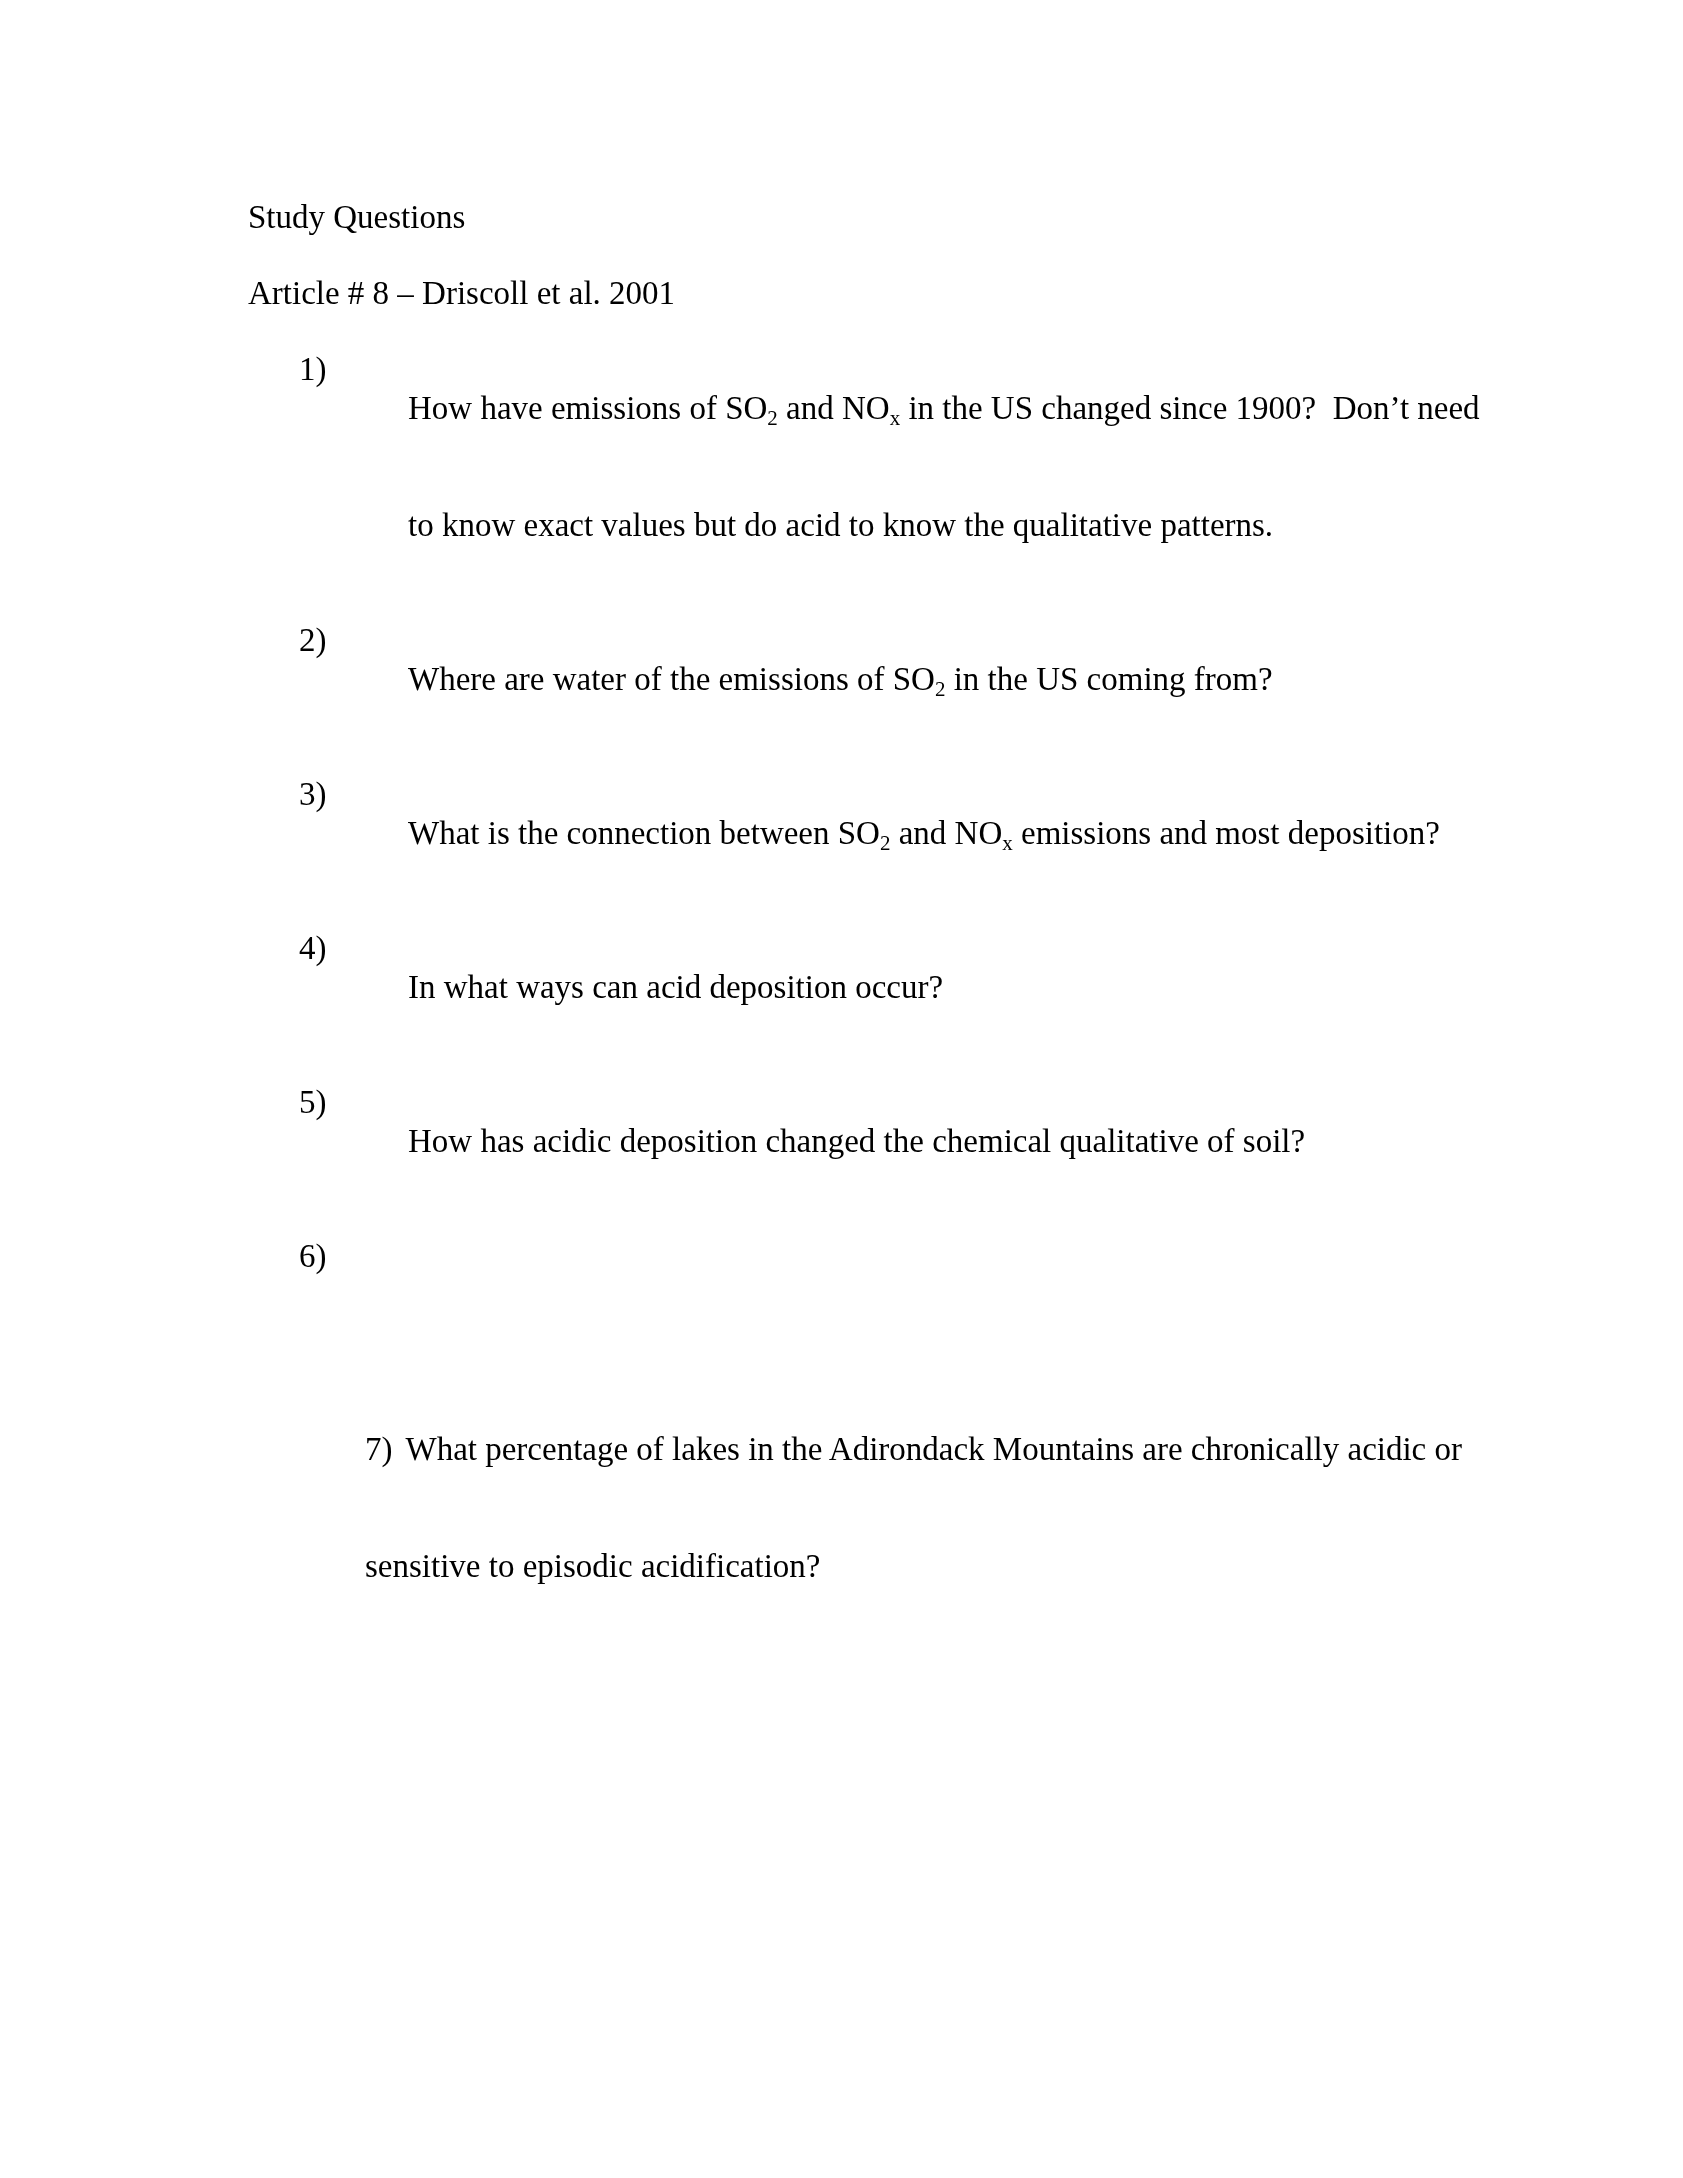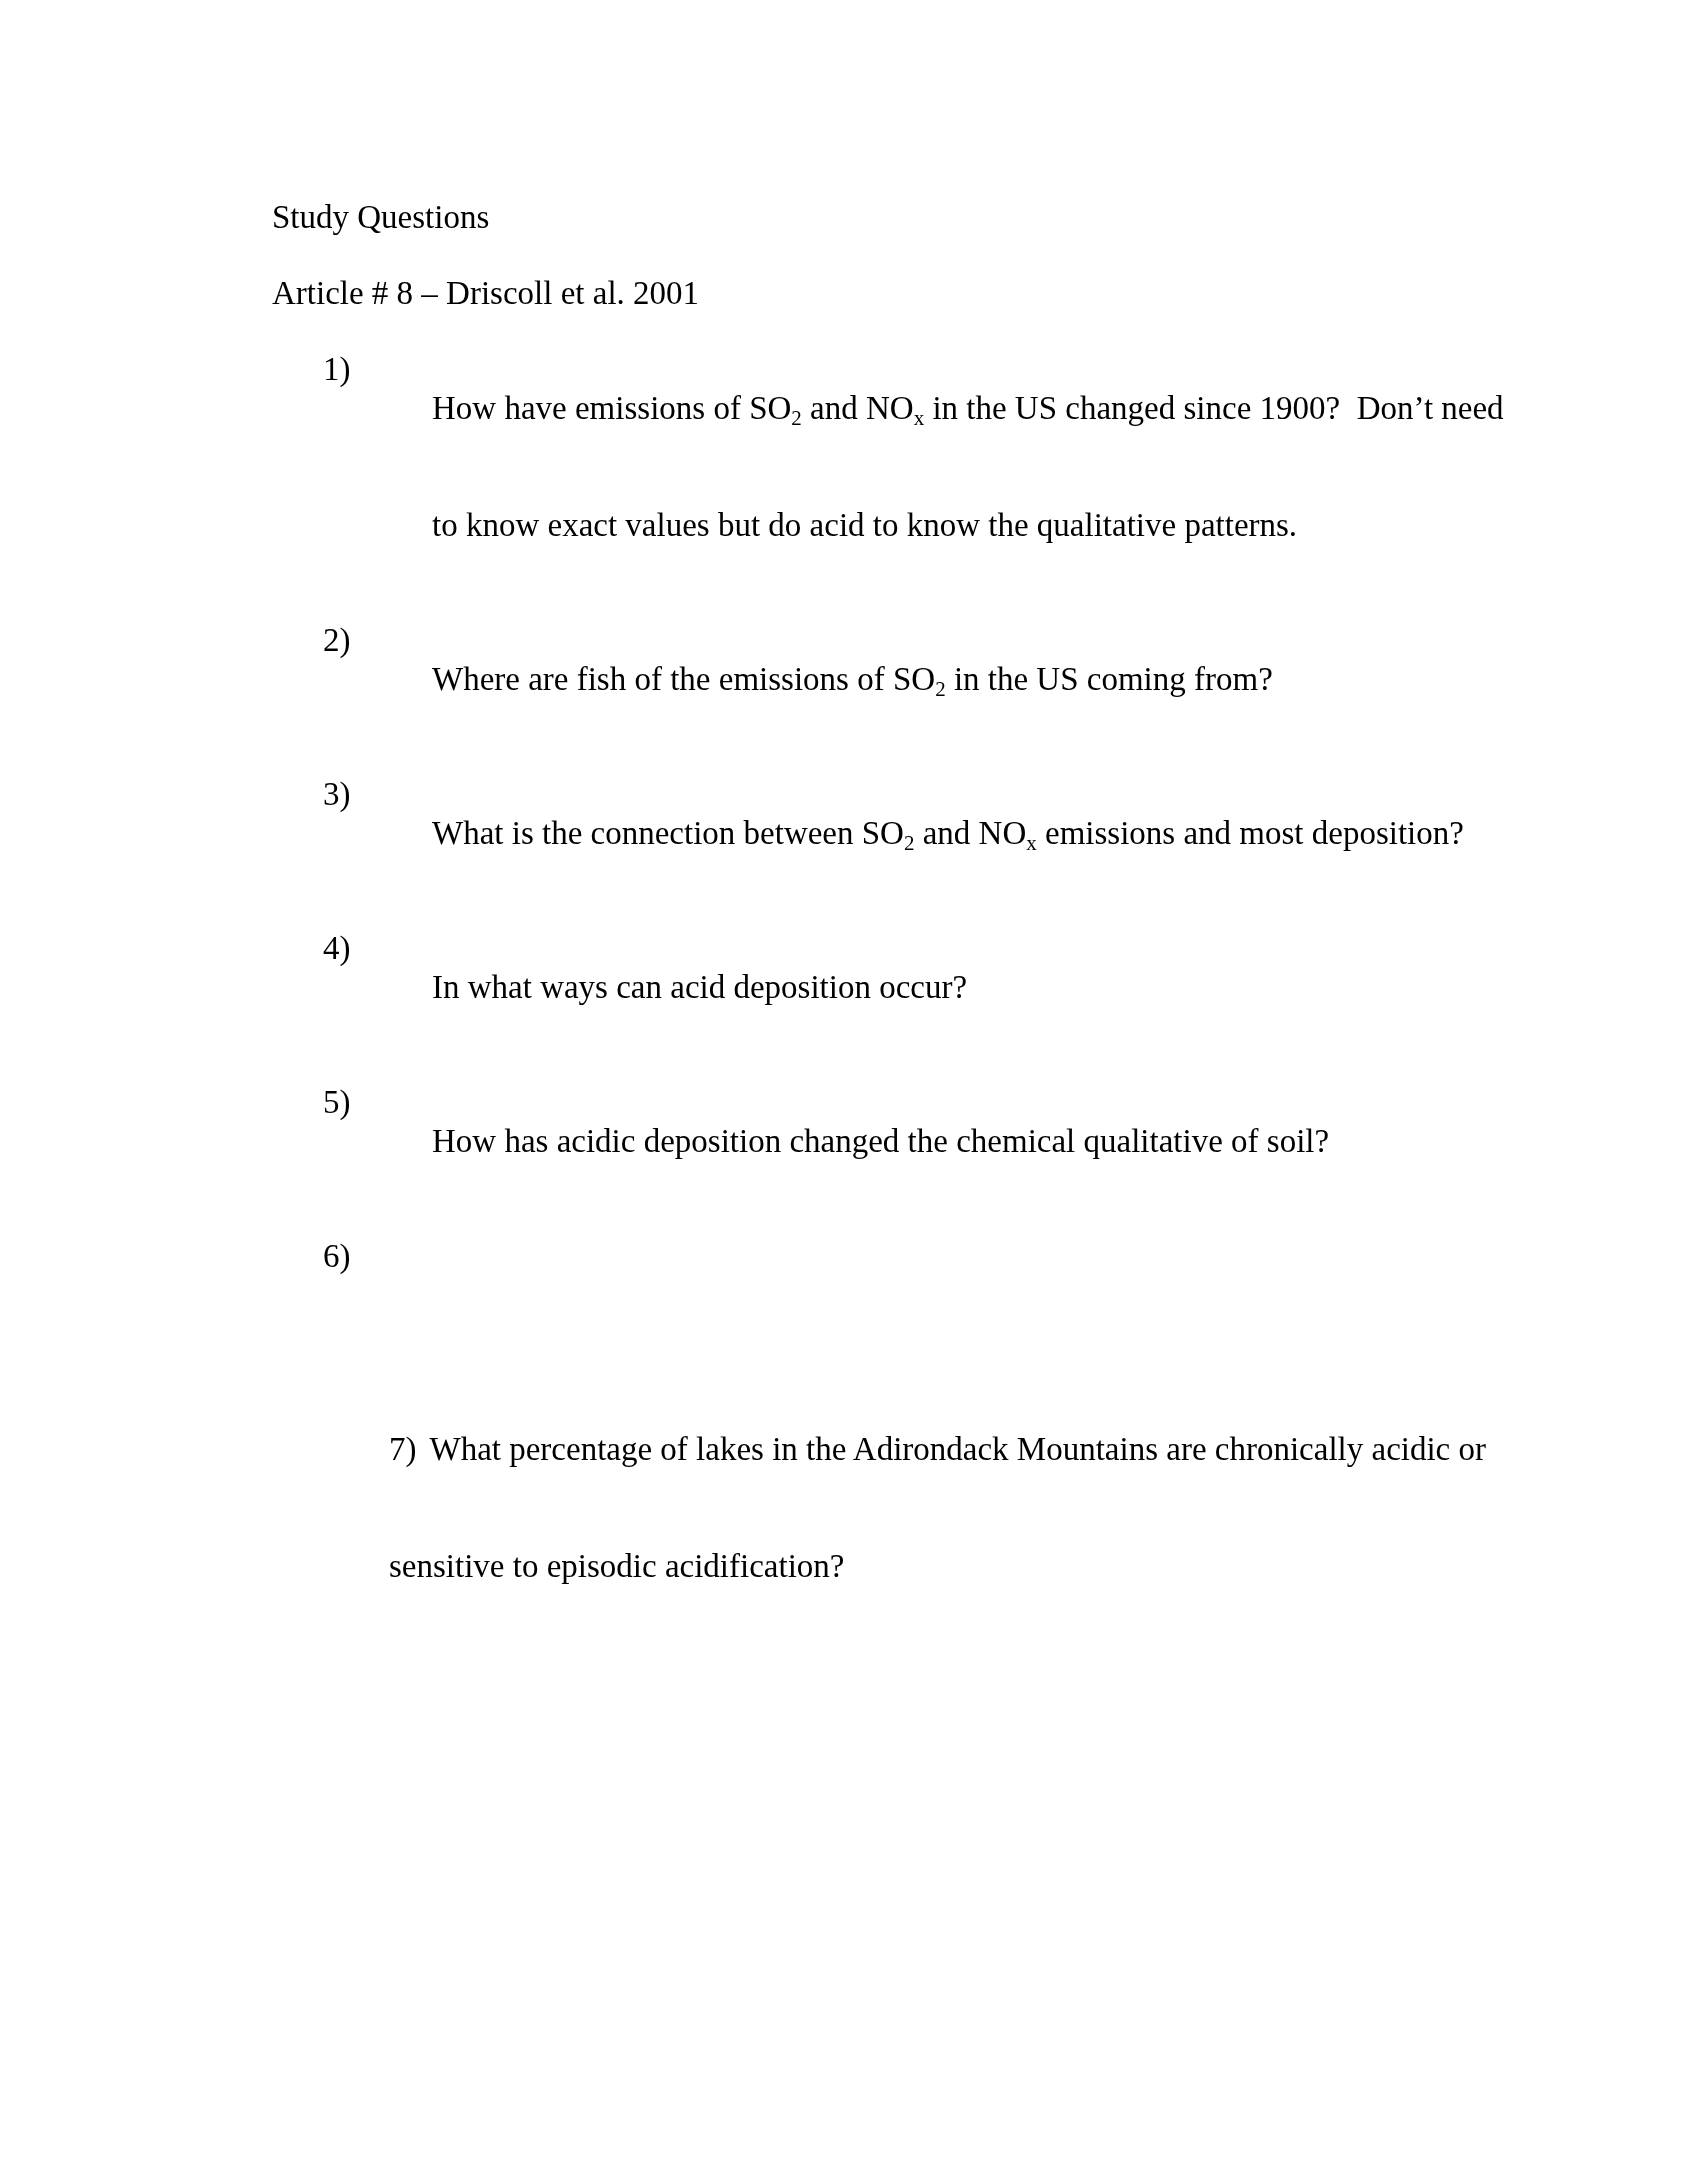--- a/index.html
+++ b/index.html
@@ -10,21 +10,20 @@
   .page {
     position: relative;
     width: 1553px;
     height: 2178px;
     background: #ffffff;
     color: #000000;
     font-family: "Liberation Serif", "DejaVu Serif", serif;
     font-size: 33px;
     line-height: 39px;
     overflow: hidden;
-    margin-left: 24px;
   }
   .content {
     position: absolute;
     left: 248px;
     top: 198px;
     width: 1238px;
   }
   .block {
     margin: 0 0 37px 0;
   }
@@ -68,21 +67,21 @@
       <div class="line">
         <span class="num">1)</span><span>How have emissions of SO</span><span class="sub">2</span><span> and NO</span><span class="sub">x</span><span> in the US changed since 1900?  Don’t need</span>
       </div>
       <div class="line">
         <span>to know exact values but do acid to know the qualitative patterns.</span>
       </div>
     </div>
 
     <div class="block q hang">
       <div class="line">
-        <span class="num">2)</span><span>Where are fish of the emissions of SO</span><span class="sub">2</span><span> in the US coming from?</span>
+        <span class="num">2)</span><span>Where are water of the emissions of SO</span><span class="sub">2</span><span> in the US coming from?</span>
       </div>
     </div>
 
     <div class="block q hang">
       <div class="line">
         <span class="num">3)</span><span>What is the connection between SO</span><span class="sub">2</span><span> and NO</span><span class="sub">x</span><span> emissions and most deposition?</span>
       </div>
     </div>
 
     <div class="block q hang">

